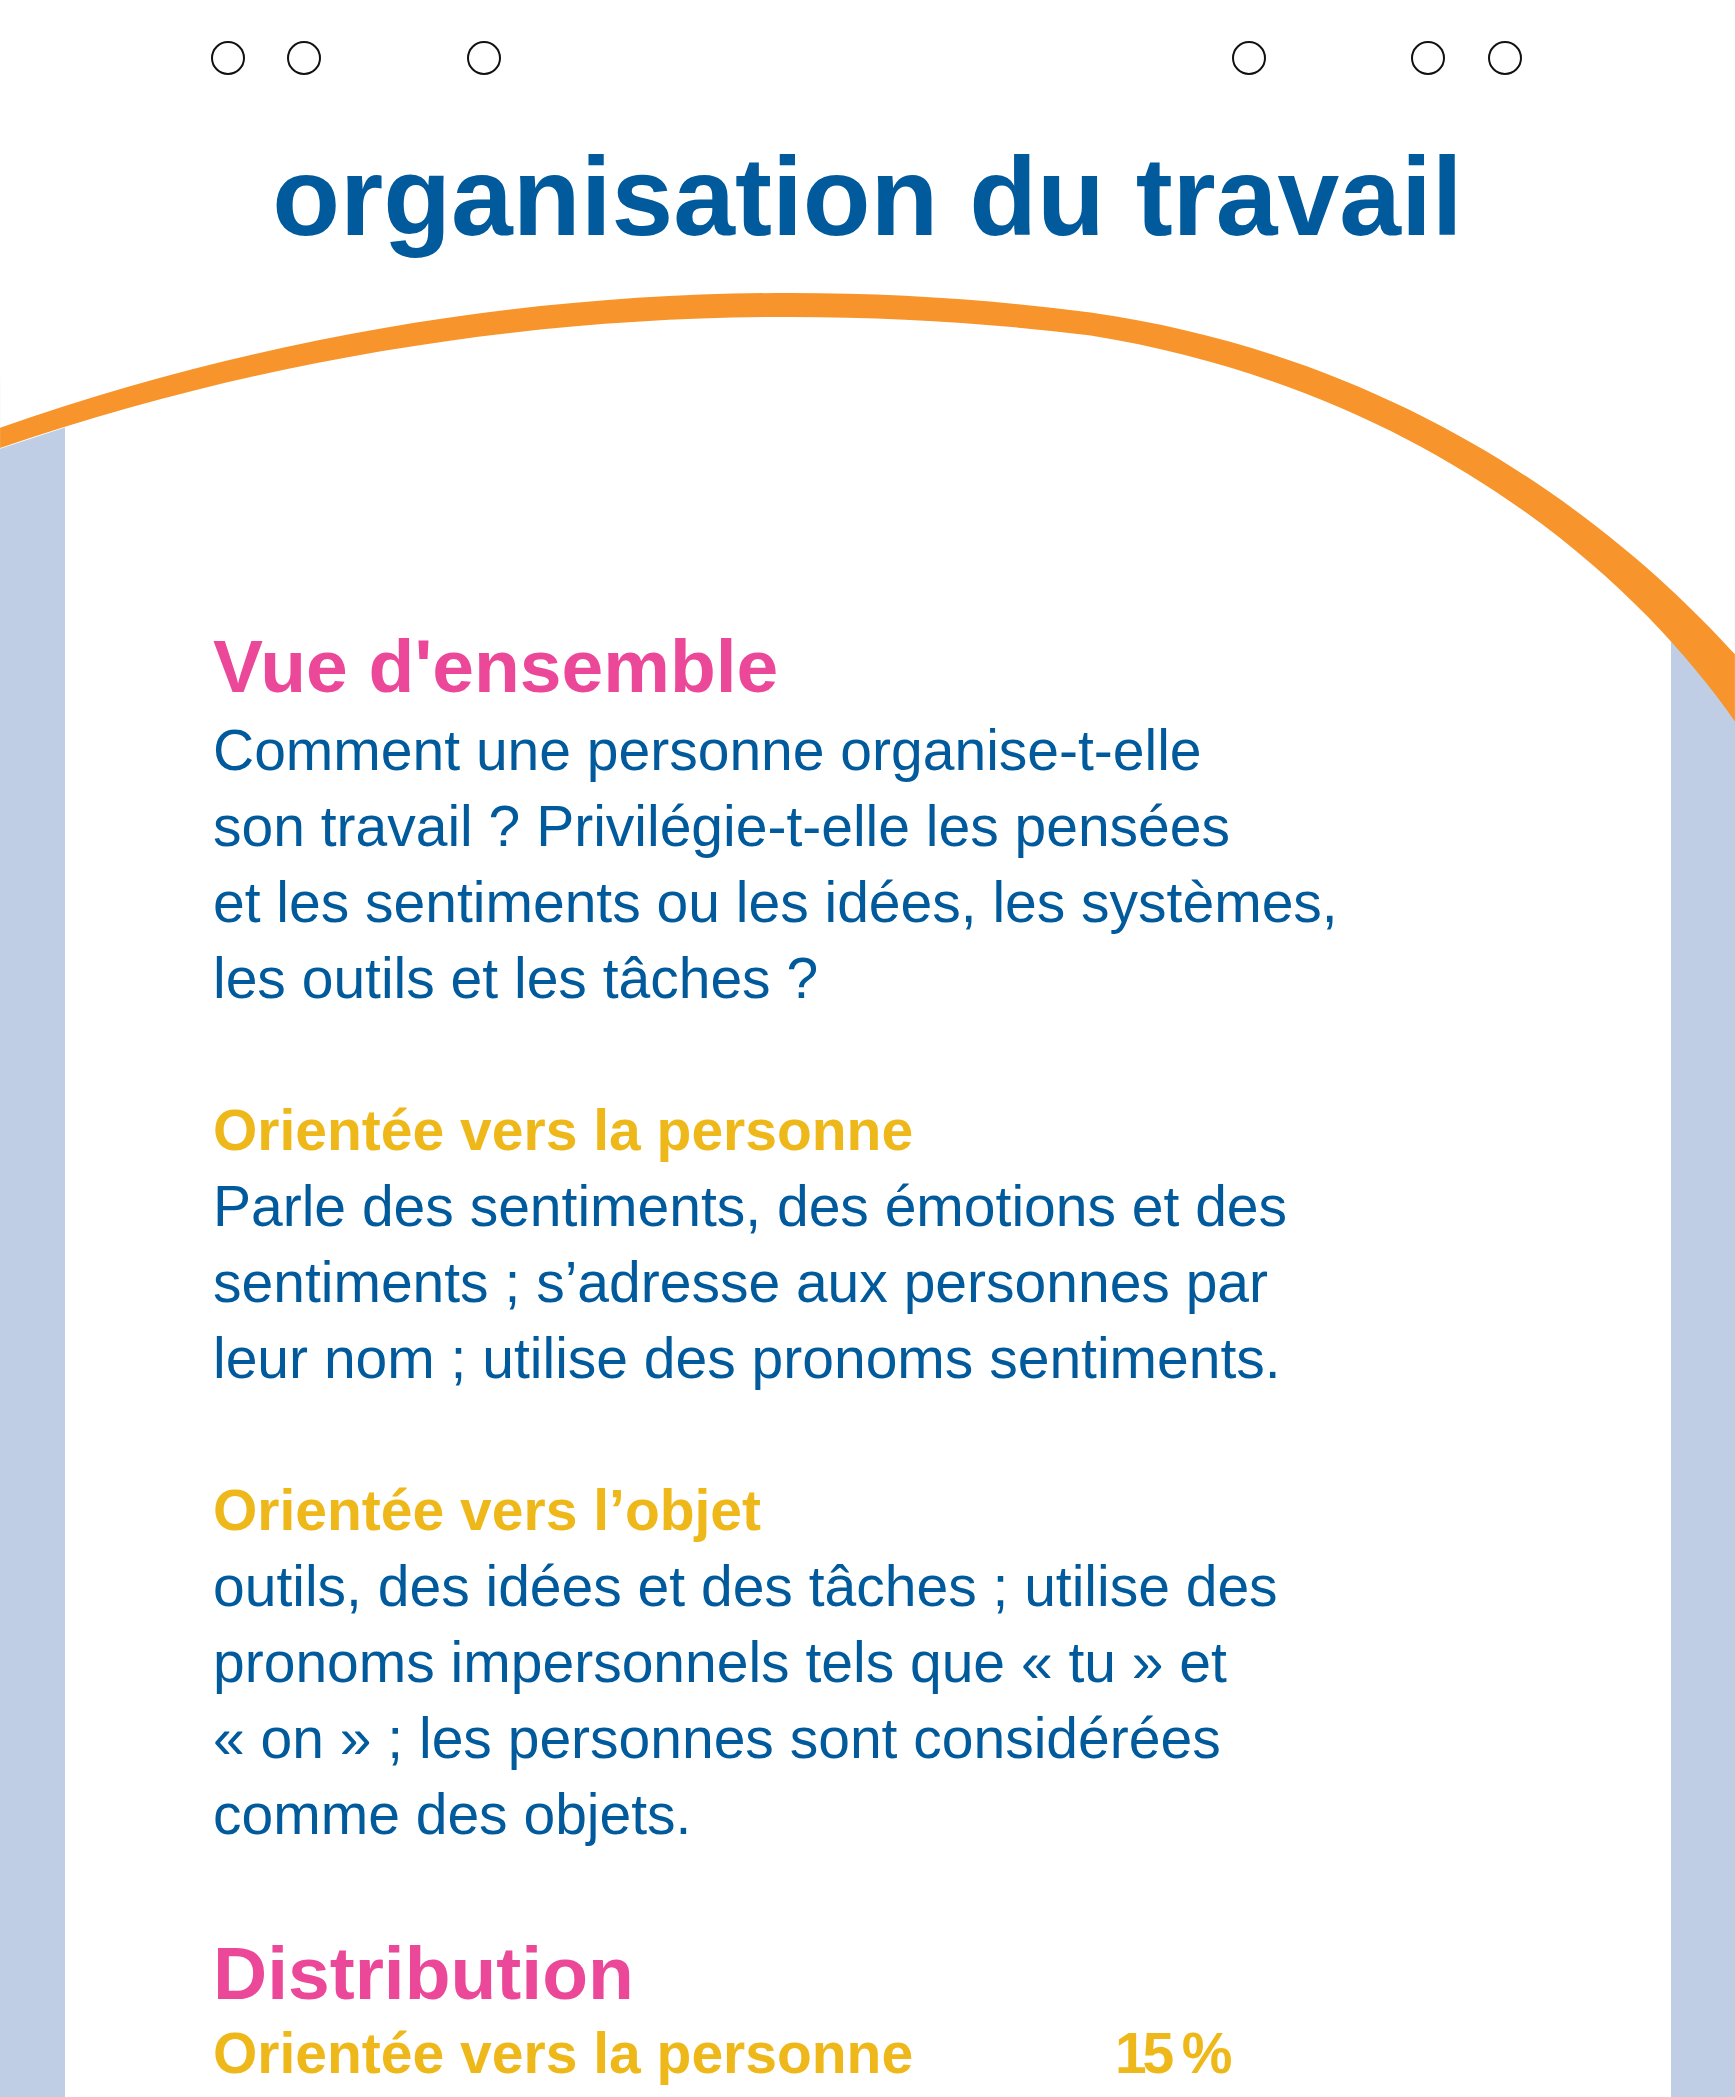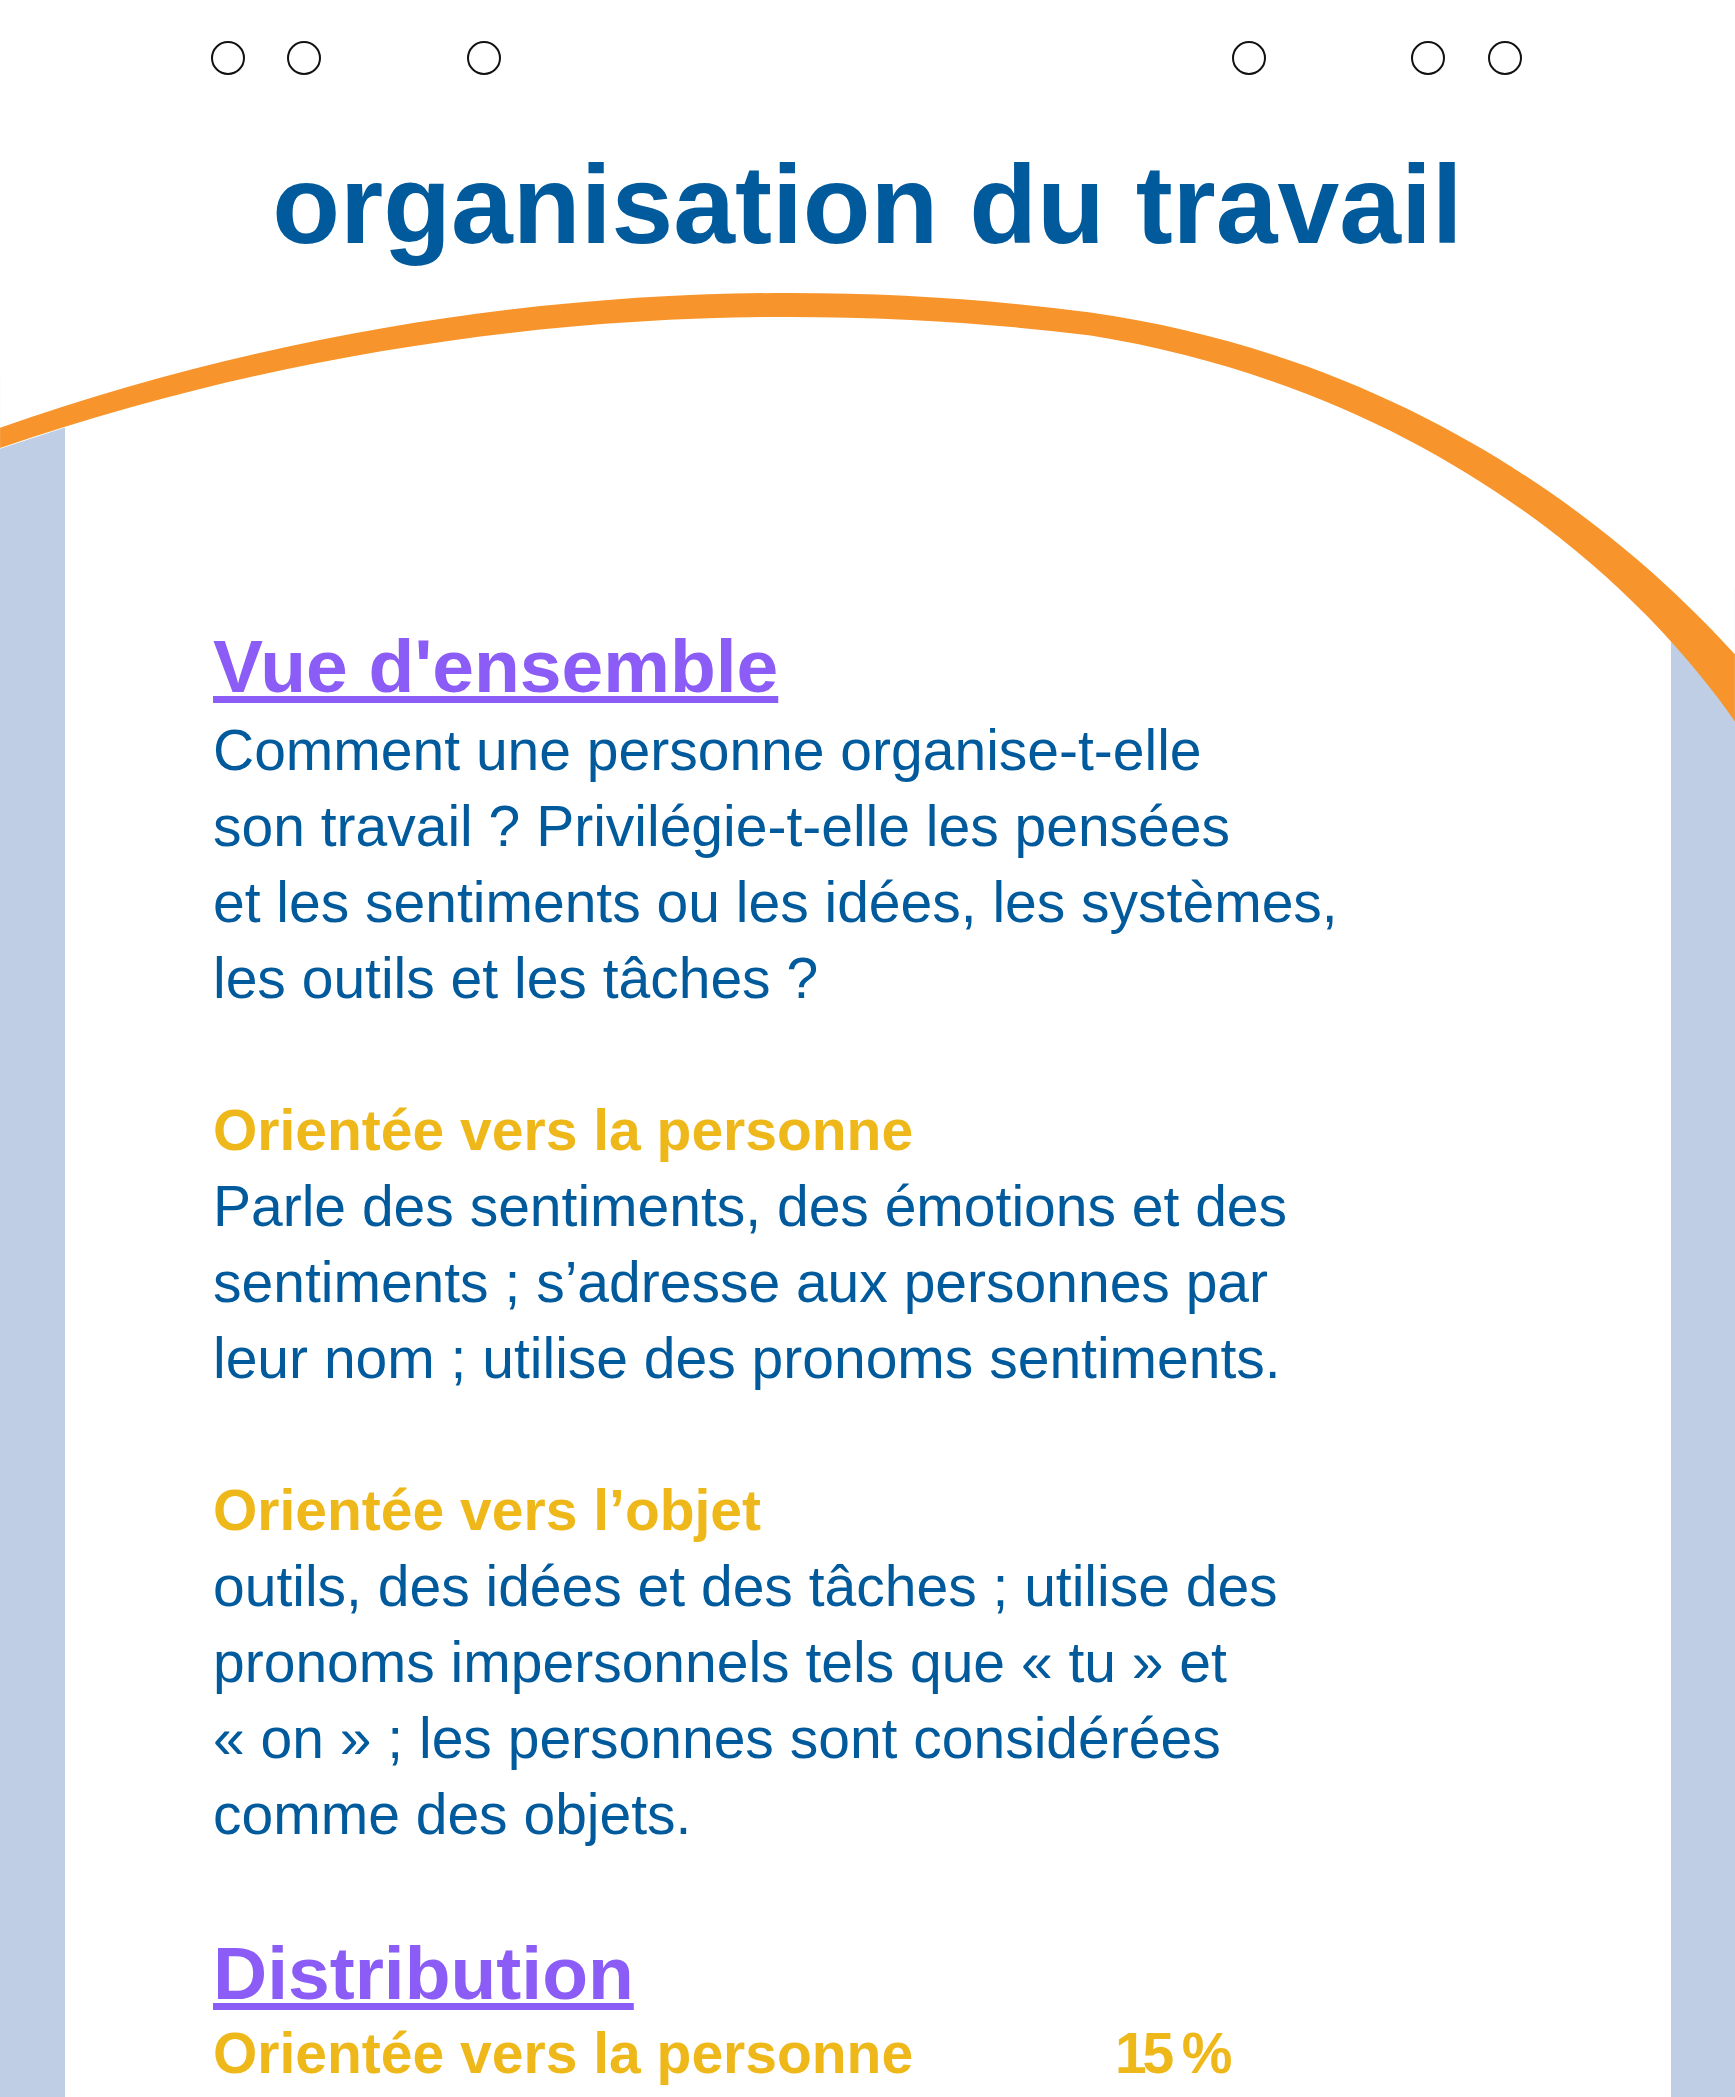--- a/index.html
+++ b/index.html
@@ -7,25 +7,25 @@
     width: 1735px; height: 2526px; position: relative; overflow: hidden;
     background: #ffffff;
     font-family: "Liberation Sans", sans-serif;
   }
   .frame-left { position: absolute; left: 0; top: 378px; width: 65px; height: 2148px; background: #bfcee4; }
   .frame-right { position: absolute; left: 1671px; top: 587px; width: 64px; height: 1938px; background: #bfcee4; }
   svg.arc { position: absolute; left: 0; top: 0; width: 1735px; height: 755px; }
   .holes { position: absolute; top: 41px; left: 0; width: 1735px; height: 38px; }
   .hole { position: absolute; width: 34px; height: 34px; border: 2.1px solid #111; border-radius: 50%; box-sizing: border-box; background: #fff; }
   .title {
-    position: absolute; left: 0; width: 1735px; top: 150px; text-align: center;
+    position: absolute; left: 0; width: 1735px; top: 142px; text-align: center;
     color: #005a9c; font-weight: bold; font-size: 111px; line-height: 1; margin: 0;
   }
   .content { position: absolute; left: 213px; top: 629px; width: 1426px; }
-  .h-section { color: #8b5cf6; font-weight: bold; font-size: 75px; line-height: 1.0; margin: 0; text-decoration: underline; }
+  .h-section { color: #ec4899; font-weight: bold; font-size: 75px; line-height: 1.0; margin: 0; }
   .body-text { color: #005a9c; font-weight: normal; font-size: 57px; line-height: 76px; margin: 0; white-space: pre-line; }
   .sub-head { color: #efb81a; font-weight: bold; font-size: 57px; line-height: 76px; margin: 0; }
   .gap { height: 76px; }
   .dist-row { display: flex; font-weight: bold; font-size: 57px; line-height: 76px; }
   .dist-label { width: 902px; }
   .dist-value { letter-spacing: -4.2px; }
   .c-yellow { color: #efb81a; }
 </style>
 </head>
 <body>

